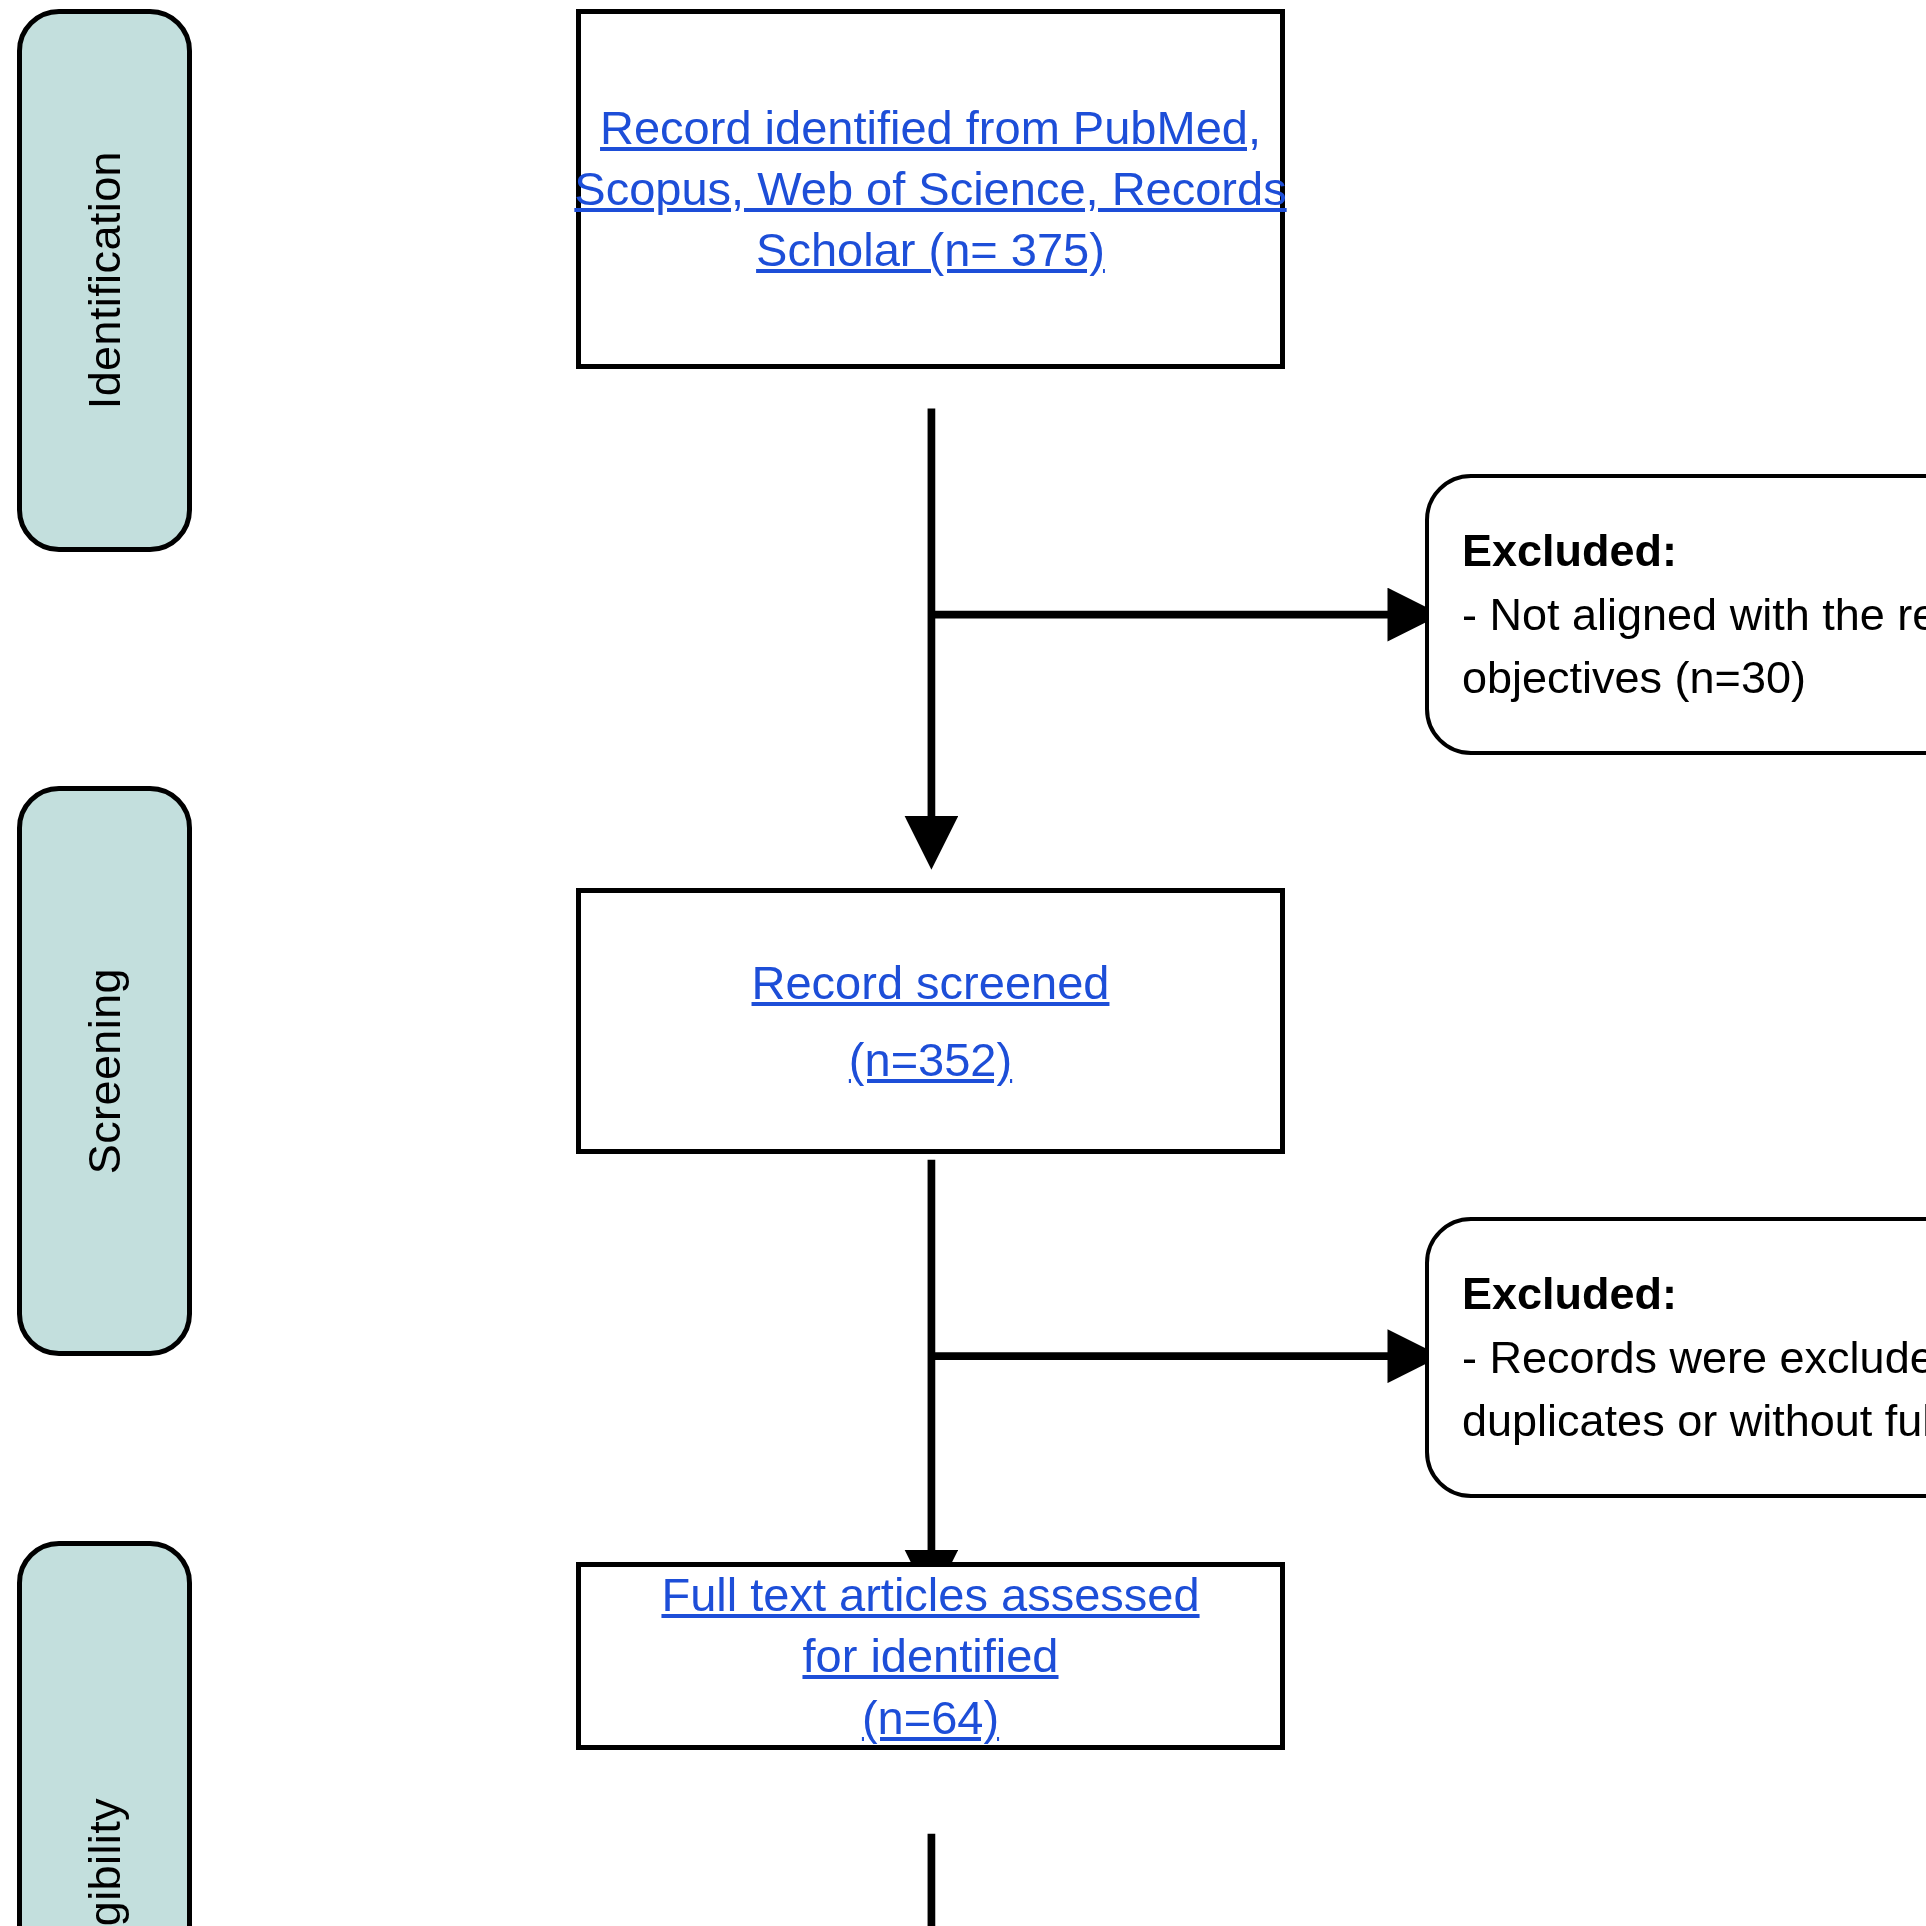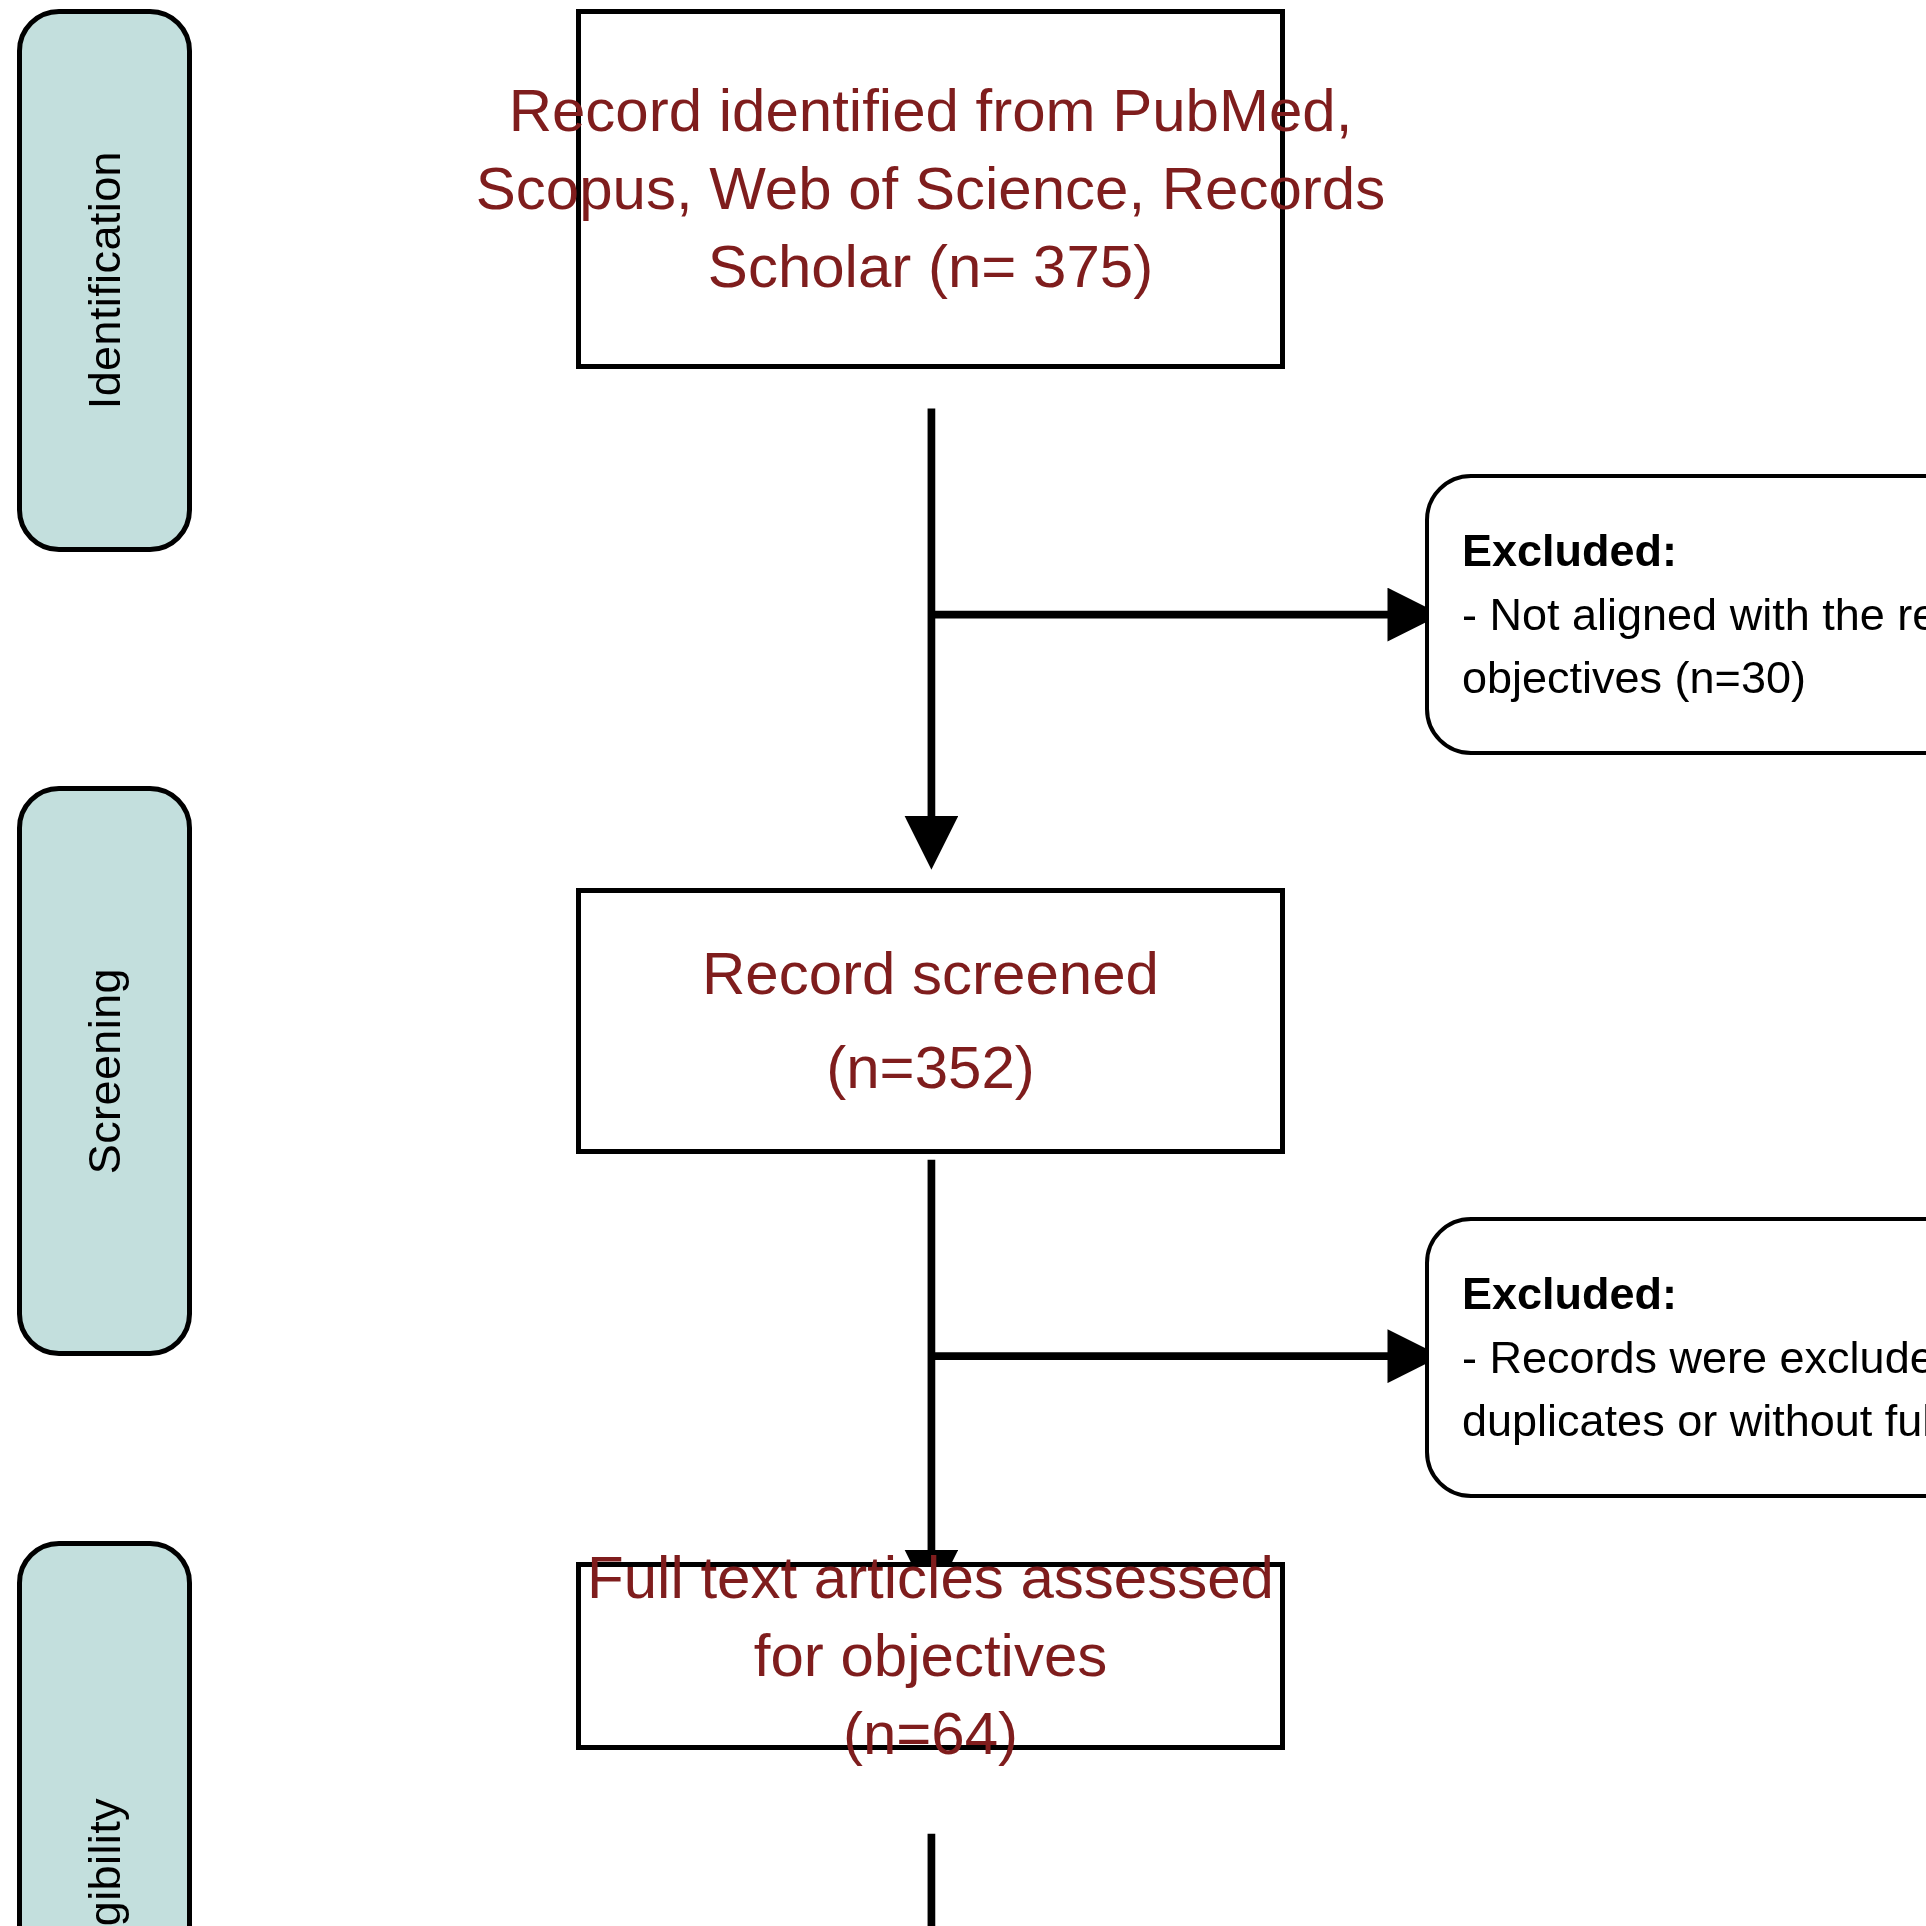--- a/index.html
+++ b/index.html
@@ -54,24 +54,25 @@
     background: #ffffff;
     border: 5px solid #000000;
     display: flex;
     flex-direction: column;
     align-items: center;
     justify-content: center;
     text-align: center;
     padding: 7.7px 17.7px;
   }
   .process-line {
-    font-size: 60px;
+    font-size: 47px;
     line-height: 1.30;
-    color: #7f1d1d;
+    color: #1d4ed8;
     white-space: nowrap;
+    text-decoration: underline;
   }
 
   
   .excluded-box {
     position: absolute;
     box-sizing: border-box;
     background: #ffffff;
     border: 4.2px solid #000000;
     border-radius: 46px;
     display: flex;
@@ -139,21 +140,21 @@
     <div class="process-line">Scholar (n= 375)</div>
   </div>
 
   <div class="process-box" style="left:576px; top:888px; width:709px; height:266px;gap:16px;">
     <div class="process-line">Record screened</div>
     <div class="process-line">(n=352)</div>
   </div>
 
   <div class="process-box" style="left:576px; top:1562px; width:709px; height:188px;">
     <div class="process-line">Full text articles assessed</div>
-    <div class="process-line">for objectives</div>
+    <div class="process-line">for identified</div>
     <div class="process-line">(n=64)</div>
   </div>
 
   <div class="excluded-box" style="left:1425px; top:474px; width:834px; height:281px;">
     <div class="excluded-title">Excluded:</div>
     <div class="excluded-reason">- Not aligned with the research objectives (n=30)</div>
   </div>
 
   <div class="excluded-box" style="left:1425px; top:1217px; width:834px; height:281px;">
     <div class="excluded-title">Excluded:</div>

